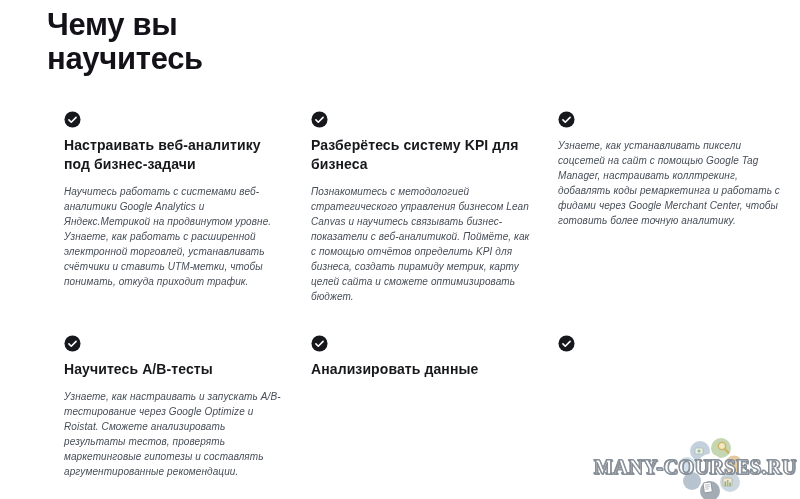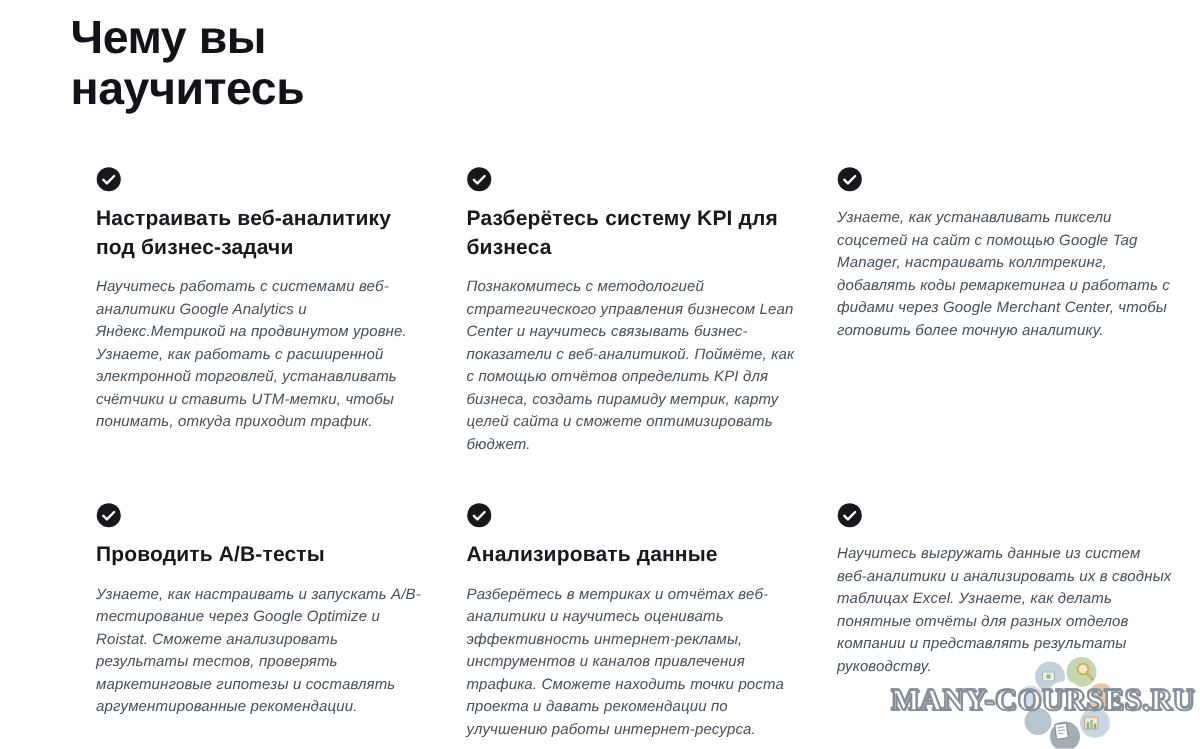--- a/index.html
+++ b/index.html
@@ -95,59 +95,57 @@
         <p class="b-desc">Научитесь работать с системами веб-аналитики Google Analytics и Яндекс.Метрикой на продвинутом уровне. Узнаете, как работать с расширенной электронной торговлей, устанавливать счётчики и ставить UTM-метки, чтобы понимать, откуда приходит трафик.</p>
       </div>
       <div class="benefit">
         <span class="check">
           <svg width="17" height="17" viewBox="0 0 18 18">
             <circle cx="9" cy="9" r="8.5" fill="#17181c"></circle>
             <path d="M5.2 9.4l2.5 2.5 5.1-5.2" fill="none" stroke="#ffffff" stroke-width="1.7" stroke-linecap="round" stroke-linejoin="round"></path>
           </svg>
         </span>
         <h3 class="b-title">Разберётесь систему KPI для бизнеса</h3>
-        <p class="b-desc">Познакомитесь с методологией стратегического управления бизнесом Lean Center и научитесь связывать бизнес-показатели с веб-аналитикой. Поймёте, как с помощью отчётов определить KPI для бизнеса, создать пирамиду метрик, карту целей сайта и сможете оптимизировать бюджет.</p>
+        <p class="b-desc">Познакомитесь с методологией стратегического управления бизнесом Lean Canvas и научитесь связывать бизнес-показатели с веб-аналитикой. Поймёте, как с помощью отчётов определить KPI для бизнеса, создать пирамиду метрик, карту целей сайта и сможете оптимизировать бюджет.</p>
       </div>
       <div class="benefit">
         <span class="check">
           <svg width="17" height="17" viewBox="0 0 18 18">
             <circle cx="9" cy="9" r="8.5" fill="#17181c"></circle>
             <path d="M5.2 9.4l2.5 2.5 5.1-5.2" fill="none" stroke="#ffffff" stroke-width="1.7" stroke-linecap="round" stroke-linejoin="round"></path>
           </svg>
         </span>
         <p class="b-desc">Узнаете, как устанавливать пиксели соцсетей на сайт с помощью Google Tag Manager, настраивать коллтрекинг, добавлять коды ремаркетинга и работать с фидами через Google Merchant Center, чтобы готовить более точную аналитику.</p>
       </div>
       <div class="benefit">
         <span class="check">
           <svg width="17" height="17" viewBox="0 0 18 18">
             <circle cx="9" cy="9" r="8.5" fill="#17181c"></circle>
             <path d="M5.2 9.4l2.5 2.5 5.1-5.2" fill="none" stroke="#ffffff" stroke-width="1.7" stroke-linecap="round" stroke-linejoin="round"></path>
           </svg>
         </span>
-        <h3 class="b-title">Проводить A/B-тесты</h3>
+        <h3 class="b-title">Научитесь A/B-тесты</h3>
         <p class="b-desc">Узнаете, как настраивать и запускать A/B-тестирование через Google Optimize и Roistat. Сможете анализировать результаты тестов, проверять маркетинговые гипотезы и составлять аргументированные рекомендации.</p>
       </div>
       <div class="benefit">
         <span class="check">
           <svg width="17" height="17" viewBox="0 0 18 18">
             <circle cx="9" cy="9" r="8.5" fill="#17181c"></circle>
             <path d="M5.2 9.4l2.5 2.5 5.1-5.2" fill="none" stroke="#ffffff" stroke-width="1.7" stroke-linecap="round" stroke-linejoin="round"></path>
           </svg>
         </span>
         <h3 class="b-title">Анализировать данные</h3>
-        <p class="b-desc">Разберётесь в метриках и отчётах веб-аналитики и научитесь оценивать эффективность интернет-рекламы, инструментов и каналов привлечения трафика. Сможете находить точки роста проекта и давать рекомендации по улучшению работы интернет-ресурса.</p>
       </div>
       <div class="benefit">
         <span class="check">
           <svg width="17" height="17" viewBox="0 0 18 18">
             <circle cx="9" cy="9" r="8.5" fill="#17181c"></circle>
             <path d="M5.2 9.4l2.5 2.5 5.1-5.2" fill="none" stroke="#ffffff" stroke-width="1.7" stroke-linecap="round" stroke-linejoin="round"></path>
           </svg>
         </span>
-        <p class="b-desc">Научитесь выгружать данные из систем веб-аналитики и анализировать их в сводных таблицах Excel. Узнаете, как делать понятные отчёты для разных отделов компании и представлять результаты руководству.</p>
       </div>
     </div>
 
   <div class="watermark">
     <svg class="wm-logo" width="64" height="62" viewBox="0 0 64 62" opacity="0.88">
       <circle cx="21" cy="13" r="10" fill="#bccbd8"></circle>
       <circle cx="42" cy="10" r="10" fill="#bcd1a8"></circle>
       <circle cx="55" cy="26" r="8.5" fill="#e2c395"></circle>
       <circle cx="51" cy="44" r="10" fill="#c3d2de"></circle>
       <circle cx="31" cy="53" r="10" fill="#97a1ab"></circle>

